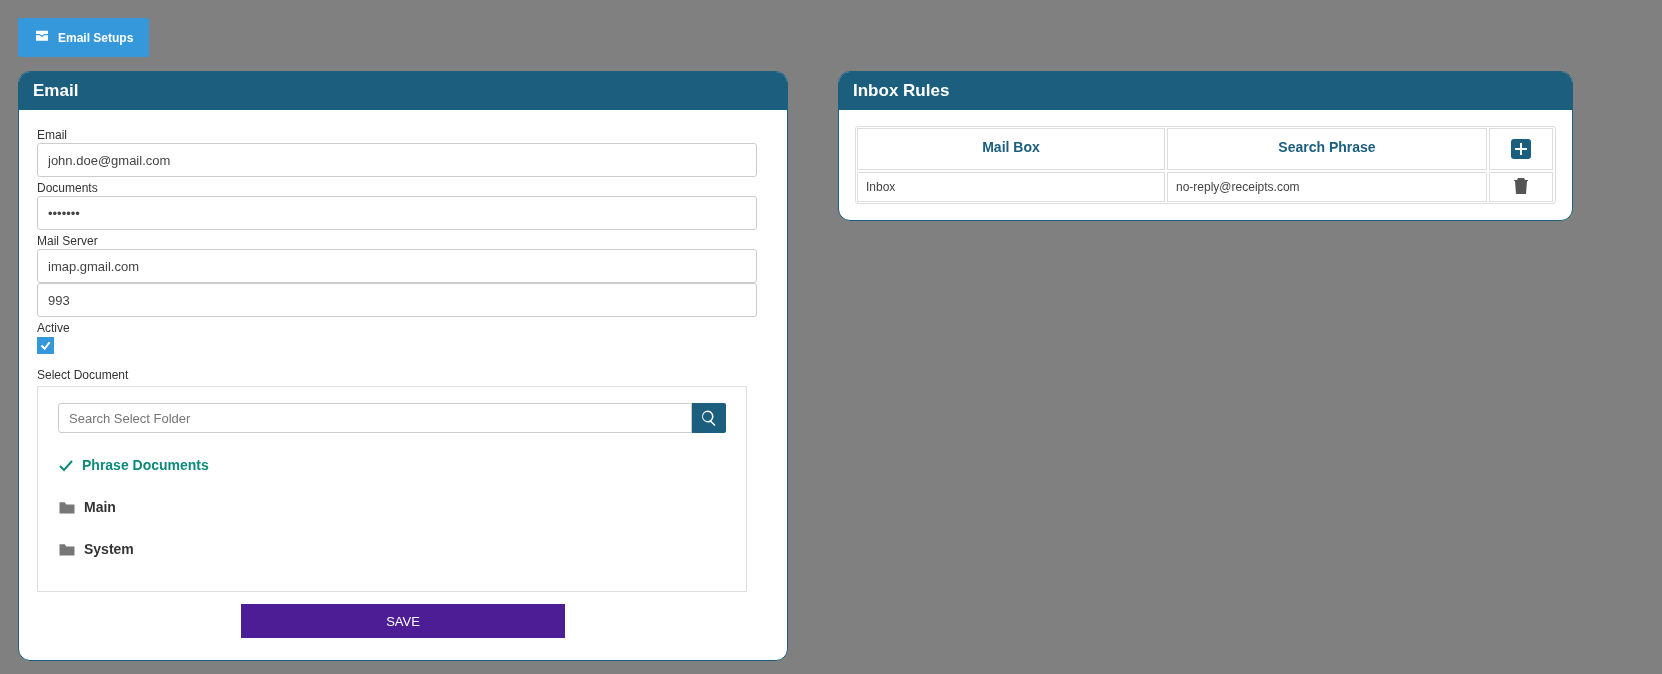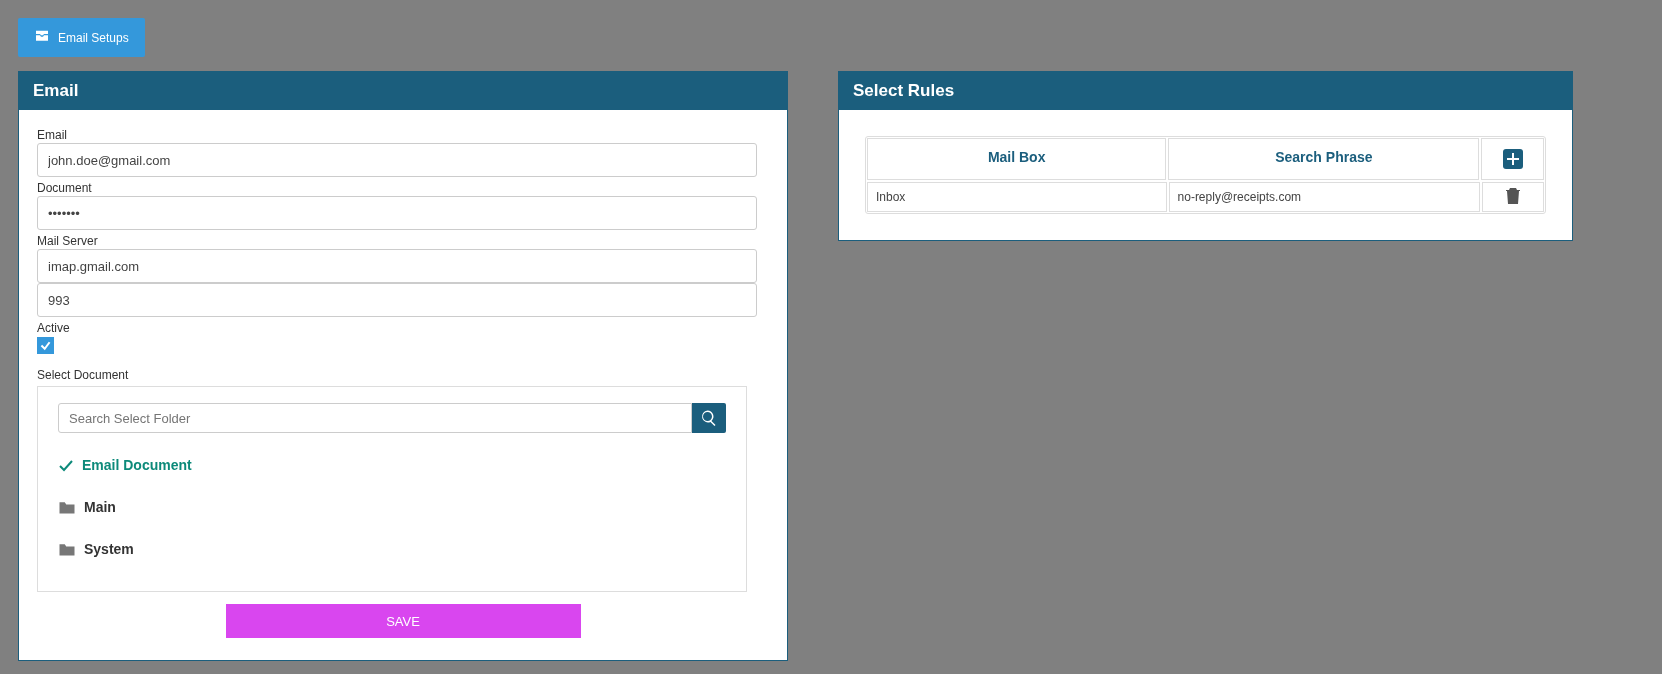--- a/index.html
+++ b/index.html
@@ -13,51 +13,51 @@
     width: 1662px;
     height: 674px;
     overflow: hidden;
   }
   .top-button {
     display: inline-flex;
     align-items: center;
     gap: 8px;
     background: #3498db;
     color: #fff;
-    font-weight: normal;
+    font-weight: bold;
     font-size: 12px;
     padding: 10px 16px;
     margin: 18px 0 0 18px;
     border-radius: 2px;
     cursor: pointer;
   }
   .top-button svg { width: 16px; height: 16px; fill: #fff; }
   .columns {
     display: flex;
     gap: 50px;
     padding: 14px 18px 0 18px;
     align-items: flex-start;
   }
   .panel {
     background: #fff;
     border: 1px solid #1b5e7d;
-    border-radius: 0;
+    border-radius: 12px;
     overflow: hidden;
   }
   .panel.email { width: 770px; }
   .panel.rules { width: 735px; }
   .panel-header {
     background: #1b5e7d;
     color: #fff;
     font-weight: bold;
     font-size: 17px;
     padding: 9px 14px;
   }
   .panel-body { padding: 14px 18px 22px 18px; }
-  .panel.rules .panel-body { padding: 26px; }
+  .panel.rules .panel-body { padding: 16px; }
   .field-label {
     font-size: 12px;
     color: #333;
     margin: 4px 0 1px 0;
   }
   .text-input {
     width: 720px;
     height: 30px;
     border: 1px solid #ccc;
     border-radius: 3px;
@@ -103,22 +103,22 @@
   .tree-item {
     display: flex; align-items: center; gap: 8px;
     padding: 10px 0;
     cursor: pointer;
   }
   .tree-item.selected { color: #0d8a7a; font-weight: 600; font-size: 14px; }
   .tree-item.folder { color: #333; font-weight: 600; font-size: 14px; margin-top: 6px; }
   .check-icon { width: 16px; height: 16px; stroke: #0d8a7a; stroke-width: 2; fill: none; }
   .folder-icon { width: 18px; height: 15px; fill: #777; }
   .save-btn {
-    width: 355px; height: 34px;
-    background: #d946ef;
+    width: 324px; height: 34px;
+    background: #4c1d95;
     color: #fff;
     font-size: 13px;
     font-weight: 500;
     display: flex; align-items: center; justify-content: center;
     margin: 12px auto 0 auto;
     cursor: pointer;
     border: none;
   }
   
   .rules-table {
@@ -177,21 +177,21 @@
 
 <div class="columns">
 
   <div class="panel email">
     <div class="panel-header">Email</div>
     <div class="panel-body">
 
       <div class="field-label">Email</div>
       <input class="text-input" value="john.doe@gmail.com" style="">
 
-      <div class="field-label">Document</div>
+      <div class="field-label">Documents</div>
       <input class="text-input" value="•••••••" style="">
 
       <div class="field-label">Mail Server</div>
       <input class="text-input" value="imap.gmail.com" style="">
 
       <input class="text-input" value="993" style="">
 
       <div class="field-label">Active</div>
       <div class="checkbox">
         <svg viewBox="0 0 16 16">
@@ -207,21 +207,21 @@
             <svg viewBox="0 0 24 24">
                 <path d="M10 2a8 8 0 015.3 13.9l5.4 5.4-1.4 1.4-5.4-5.4A8 8 0 1110 2zm0 2a6 6 0 100 12 6 6 0 000-12z"></path>
               </svg>
           </div>
         </div>
         <div class="tree">
           <div class="tree-item selected">
             <svg class="check-icon" viewBox="0 0 16 16">
                 <polyline points="2,9 6,13 14,4"></polyline>
               </svg>
-            <span>Email Document</span>
+            <span>Phrase Documents</span>
           </div>
           <div class="tree-item folder">
             <svg class="folder-icon" viewBox="0 0 24 20">
                 <path d="M2 3h7l2 3h11v12H2z"></path>
               </svg>
             <span>Main</span>
           </div>
           <div class="tree-item folder">
             <svg class="folder-icon" viewBox="0 0 24 20">
                 <path d="M2 3h7l2 3h11v12H2z"></path>
@@ -229,21 +229,21 @@
             <span>System</span>
           </div>
         </div>
       </div>
 
       <button class="save-btn">SAVE</button>
     </div>
   </div>
 
   <div class="panel rules">
-    <div class="panel-header">Select Rules</div>
+    <div class="panel-header">Inbox Rules</div>
     <div class="panel-body">
       <div class="rules-table">
         <div class="rules-row header">
           <div class="cell th col-mailbox">Mail Box</div>
           <div class="cell th col-phrase">Search Phrase</div>
           <div class="cell th col-action">
             <div class="add-btn">
               <svg viewBox="0 0 12 12">
                   <path d="M5 0h2v5h5v2H7v5H5V7H0V5h5z"></path>
                 </svg>

